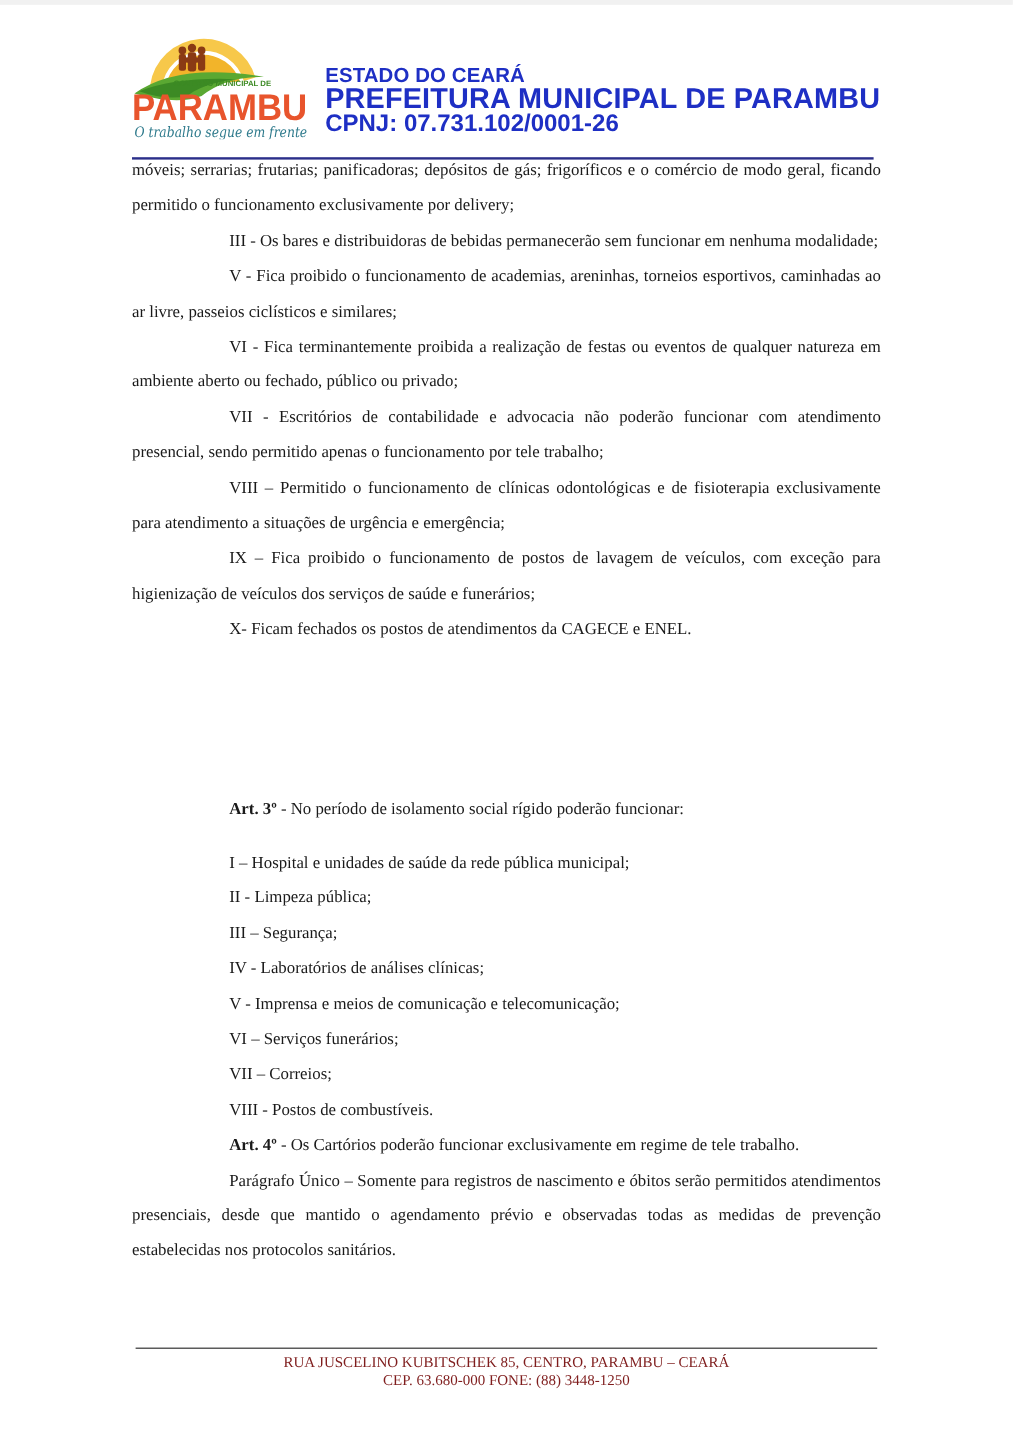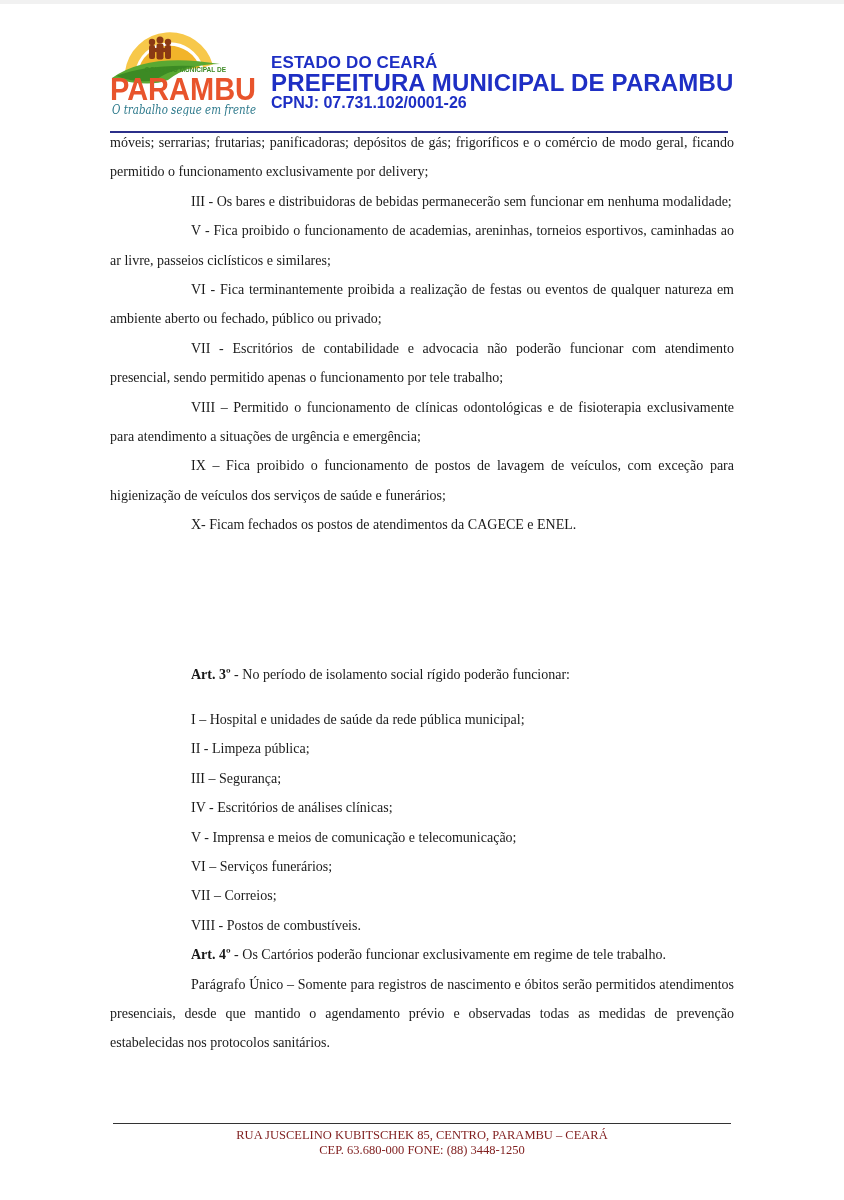--- a/index.html
+++ b/index.html
@@ -39,21 +39,21 @@
       font-size: 17px;
       line-height: 17px;
       letter-spacing: 0.1px;
     }
     .header-title {
       font-size: 24px;
       line-height: 23px;
       letter-spacing: 0.15px;
     }
     .header-cnpj {
-      font-size: 16px;
+      font-size: 20px;
       line-height: 18px;
     }
     .header-rule {
       position: absolute;
       left: 110px; top: 131px;
       width: 618px; height: 2px;
       background: #2b2f8a;
     }
 
     
@@ -143,21 +143,21 @@
 </div>
 
 <div class="content" style="top:660px;">
   <p class="list-item"><span class="bold">Art. 3º</span><span> - No período de isolamento social rígido poderão funcionar:</span></p>
 </div>
 
 <div class="content" style="top:686px;margin-top:19px;">
   <p class="list-item">I – Hospital e unidades de saúde da rede pública municipal;</p>
   <p class="list-item">II - Limpeza pública;</p>
   <p class="list-item">III – Segurança;</p>
-  <p class="list-item">IV - Escritórios de análises clínicas;</p>
+  <p class="list-item">IV - Laboratórios de análises clínicas;</p>
   <p class="list-item">V - Imprensa e meios de comunicação e telecomunicação;</p>
   <p class="list-item">VI – Serviços funerários;</p>
   <p class="list-item">VII – Correios;</p>
   <p class="list-item">VIII - Postos de combustíveis.</p>
   <p class="para indent"><span class="bold">Art. 4º</span><span> - Os Cartórios poderão funcionar exclusivamente em regime de tele trabalho.</span></p>
   <p class="para indent">Parágrafo Único – Somente para registros de nascimento e óbitos serão permitidos atendimentos presenciais, desde que mantido o agendamento prévio e observadas todas as medidas de prevenção estabelecidas nos protocolos sanitários.</p>
 </div>
 
 <div class="footer-rule"></div>
 <div class="footer">

